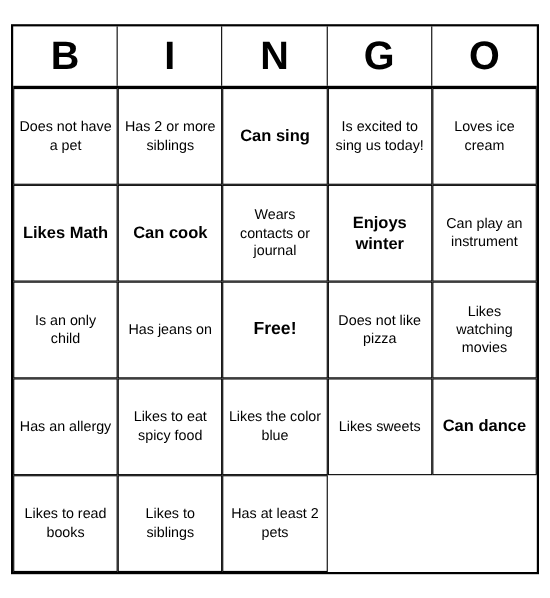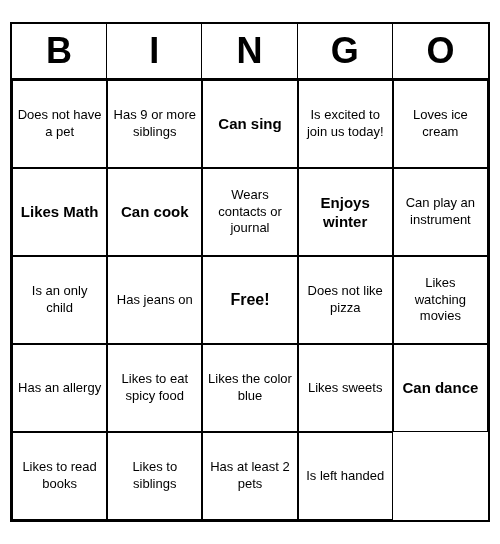--- a/index.html
+++ b/index.html
@@ -60,37 +60,36 @@
 <div class="bingo-card">
   <div class="bingo-header">
   <div class="bingo-header-cell">B</div>
       <div class="bingo-header-cell">I</div>
       <div class="bingo-header-cell">N</div>
       <div class="bingo-header-cell">G</div>
       <div class="bingo-header-cell">O</div>
     </div>
   <div class="bingo-grid">
   <div class="bingo-cell">Does not have a pet</div>
-      <div class="bingo-cell">Has 9 or more siblings</div>
+      <div class="bingo-cell">Has 2 or more siblings</div>
       <div class="bingo-cell large-text">Can sing</div>
-      <div class="bingo-cell">Is excited to join us today!</div>
+      <div class="bingo-cell">Is excited to sing us today!</div>
       <div class="bingo-cell">Loves ice cream</div>
       <div class="bingo-cell large-text">Likes Math</div>
       <div class="bingo-cell large-text">Can cook</div>
       <div class="bingo-cell">Wears contacts or journal</div>
       <div class="bingo-cell large-text">Enjoys winter</div>
       <div class="bingo-cell">Can play an instrument</div>
       <div class="bingo-cell">Is an only child</div>
       <div class="bingo-cell">Has jeans on</div>
       <div class="bingo-cell free">Free!</div>
       <div class="bingo-cell">Does not like pizza</div>
       <div class="bingo-cell">Likes watching movies</div>
       <div class="bingo-cell">Has an allergy</div>
       <div class="bingo-cell">Likes to eat spicy food</div>
       <div class="bingo-cell">Likes the color blue</div>
       <div class="bingo-cell">Likes sweets</div>
       <div class="bingo-cell large-text">Can dance</div>
       <div class="bingo-cell">Likes to read books</div>
       <div class="bingo-cell">Likes to siblings</div>
       <div class="bingo-cell">Has at least 2 pets</div>
-      <div class="bingo-cell">Is left handed</div>
     </div>
 </div>
 
 </body></html>

